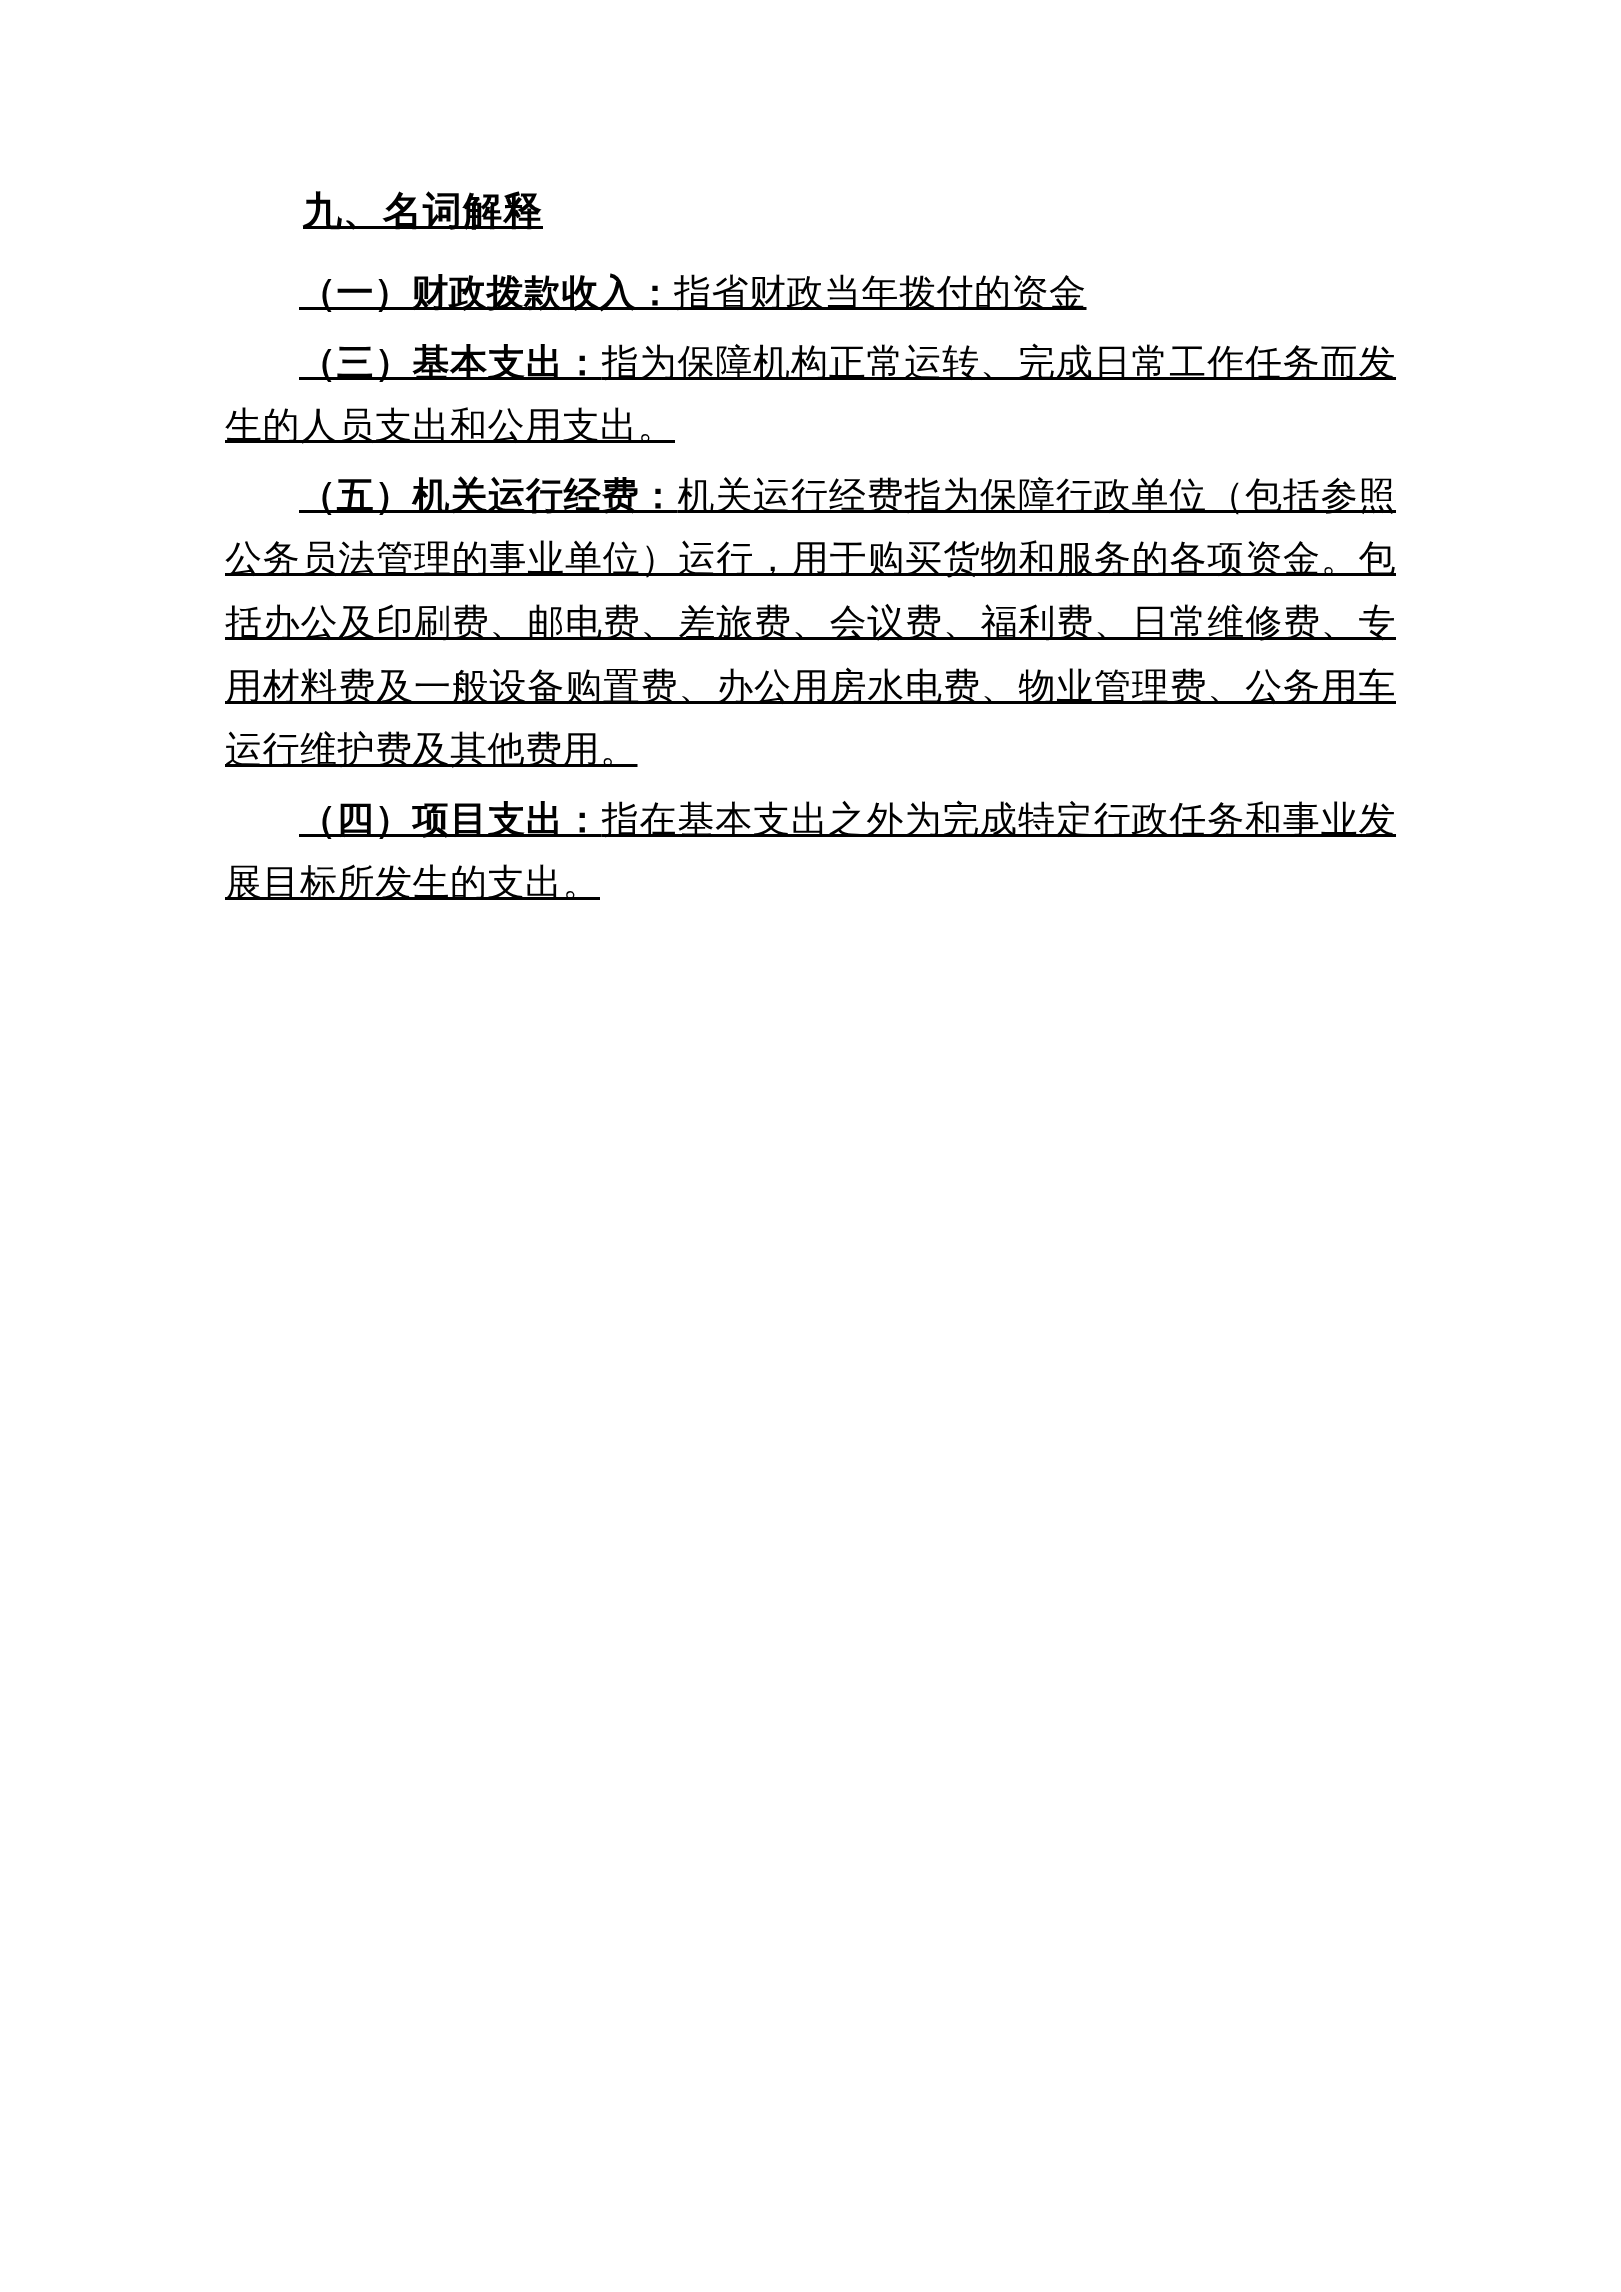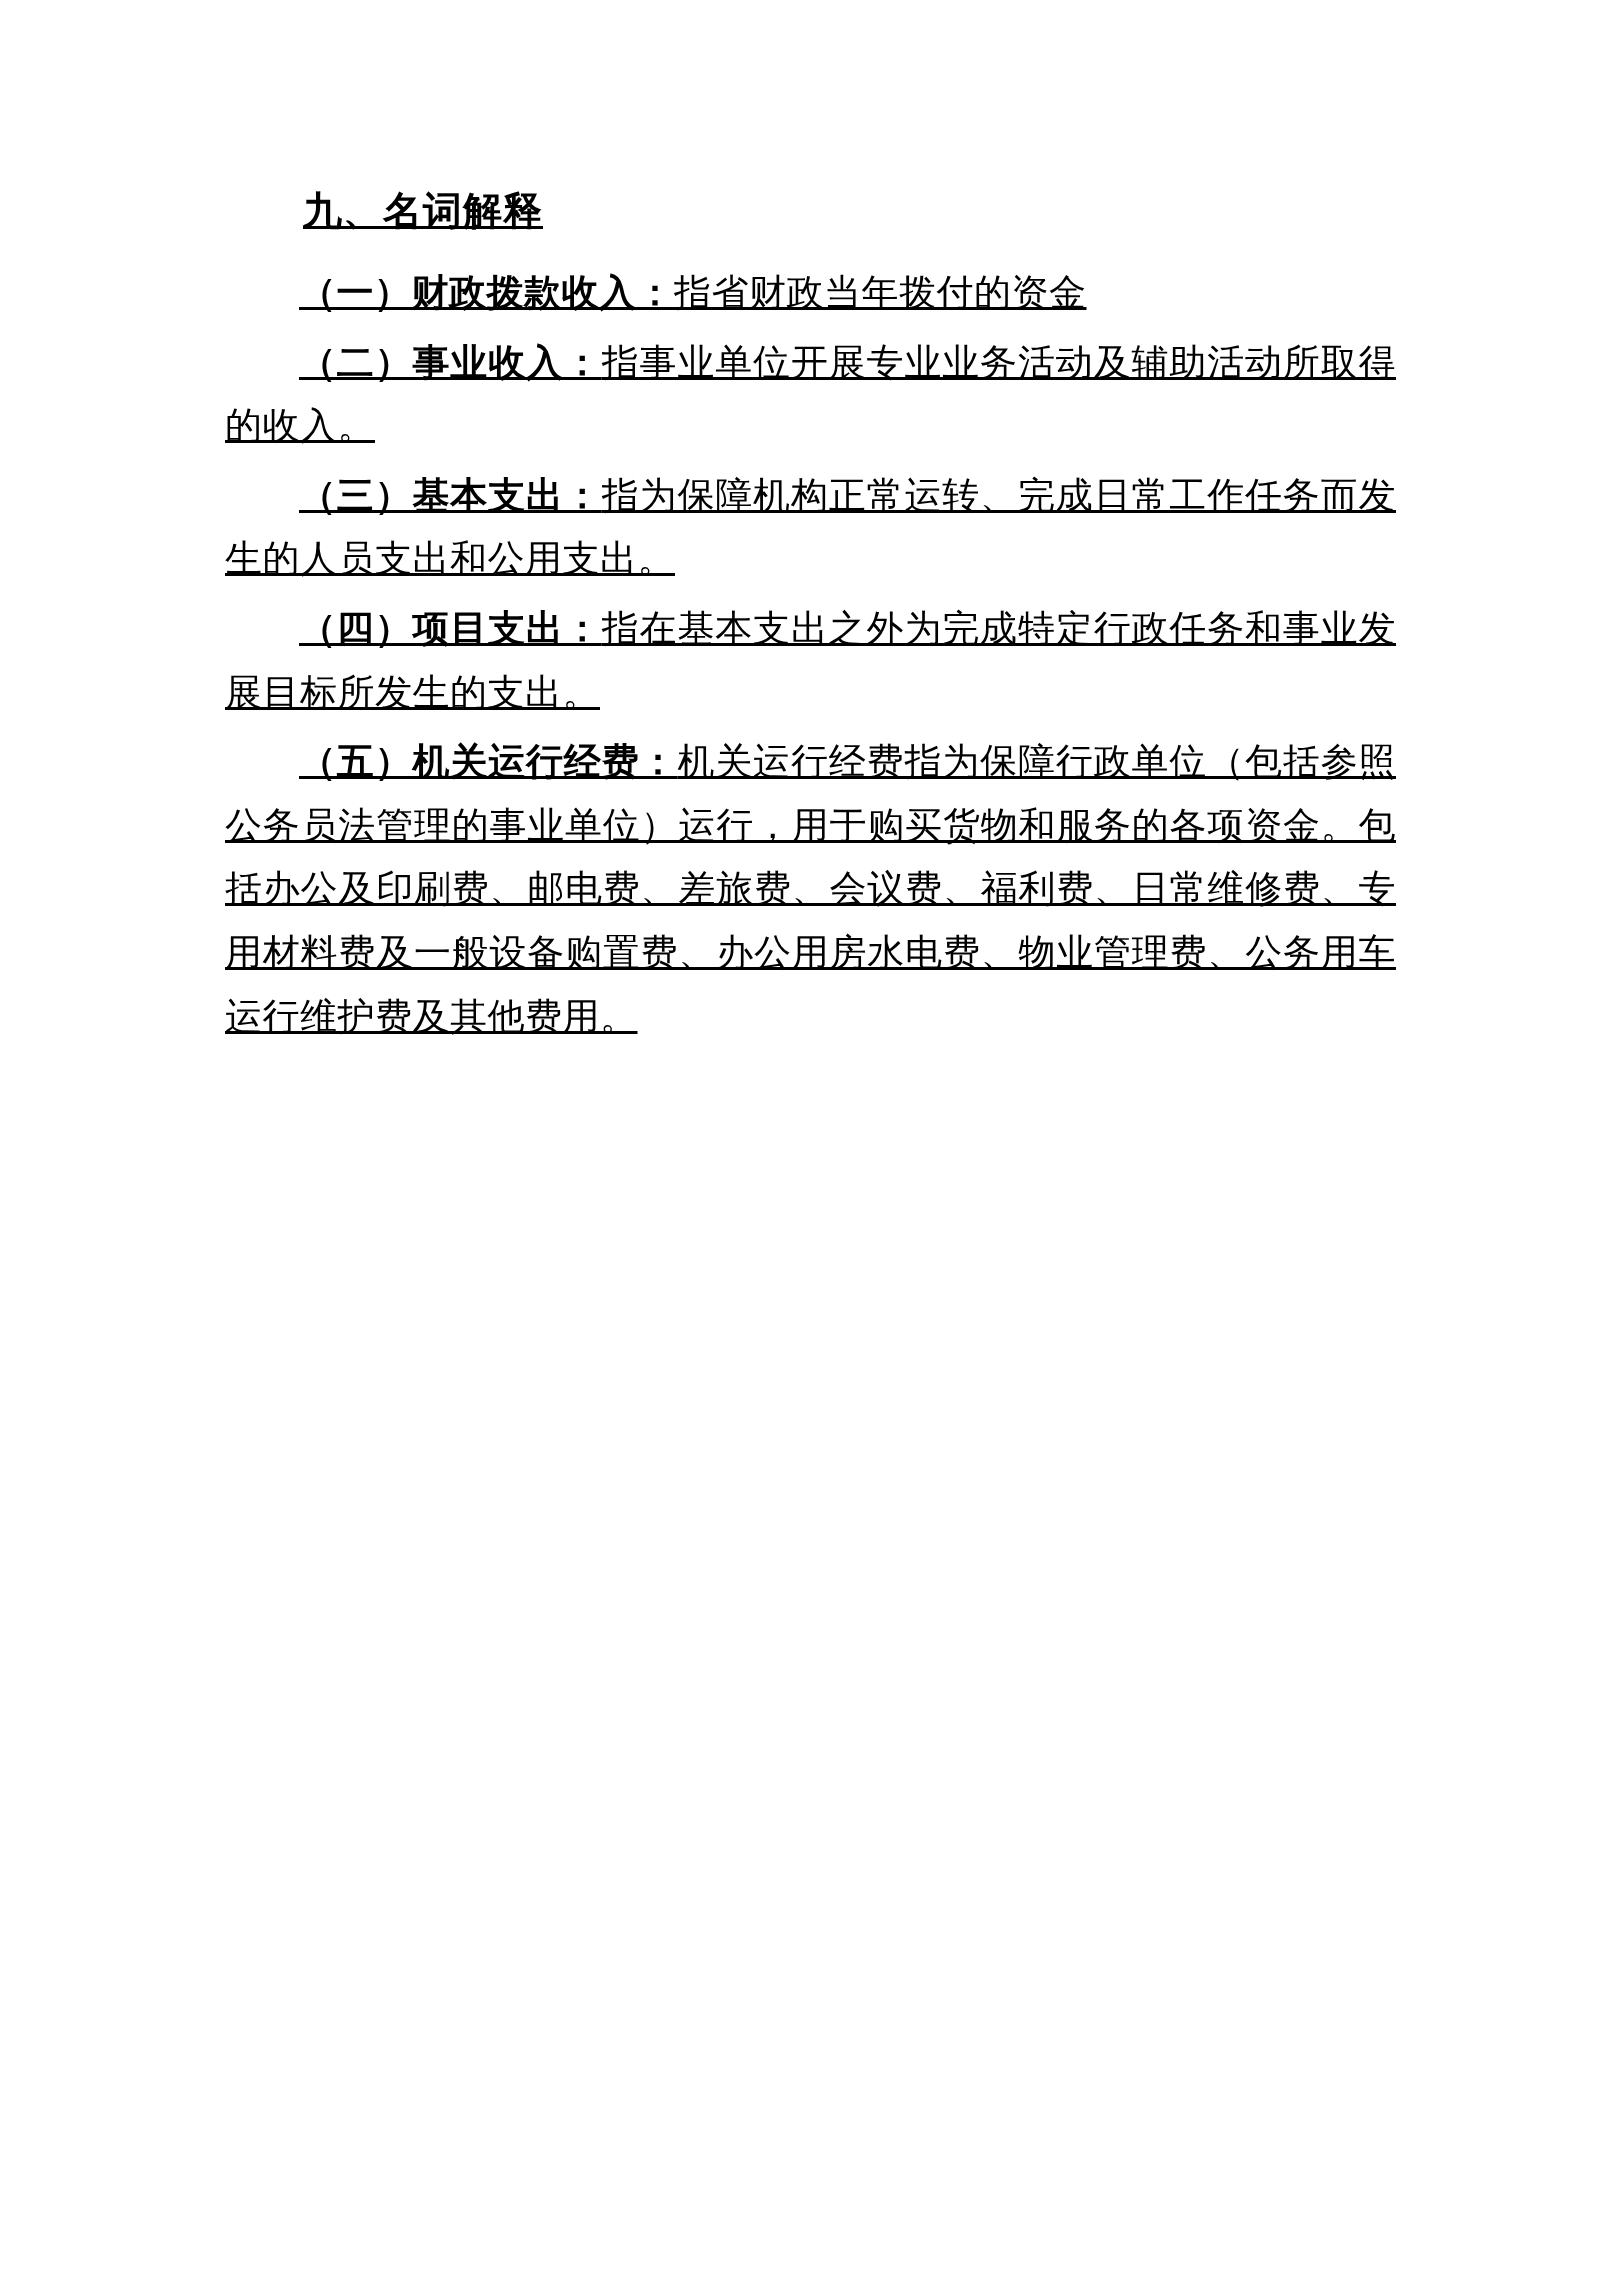--- a/index.html
+++ b/index.html
@@ -57,31 +57,28 @@
 
 <div class="page">
   <div class="doc-body">
 
     <h1 class="section-heading">九、名词解释</h1>
 
     <p class="para">
       <span class="term">（一）财政拨款收入：</span><span class="def">指省财政当年拨付的资金</span>
     </p>
 
-    <p class="para">
-      <span class="term">（二）事业收入：</span><span class="def">指事业单位开展专业业务活动及辅助活动所取得的收入。</span>
-    </p>
 
     <p class="para">
       <span class="term">（三）基本支出：</span><span class="def">指为保障机构正常运转、完成日常工作任务而发生的人员支出和公用支出。</span>
     </p>
 
     <p class="para">
-      <span class="term">（四）项目支出：</span><span class="def">指在基本支出之外为完成特定行政任务和事业发展目标所发生的支出。</span>
+      <span class="term">（五）机关运行经费：</span><span class="def">机关运行经费指为保障行政单位（包括参照公务员法管理的事业单位）运行，用于购买货物和服务的各项资金。包括办公及印刷费、邮电费、差旅费、会议费、福利费、日常维修费、专用材料费及一般设备购置费、办公用房水电费、物业管理费、公务用车运行维护费及其他费用。</span>
     </p>
 
     <p class="para">
-      <span class="term">（五）机关运行经费：</span><span class="def">机关运行经费指为保障行政单位（包括参照公务员法管理的事业单位）运行，用于购买货物和服务的各项资金。包括办公及印刷费、邮电费、差旅费、会议费、福利费、日常维修费、专用材料费及一般设备购置费、办公用房水电费、物业管理费、公务用车运行维护费及其他费用。</span>
+      <span class="term">（四）项目支出：</span><span class="def">指在基本支出之外为完成特定行政任务和事业发展目标所发生的支出。</span>
     </p>
 
   </div>
 </div>
 
 
 </body></html>

